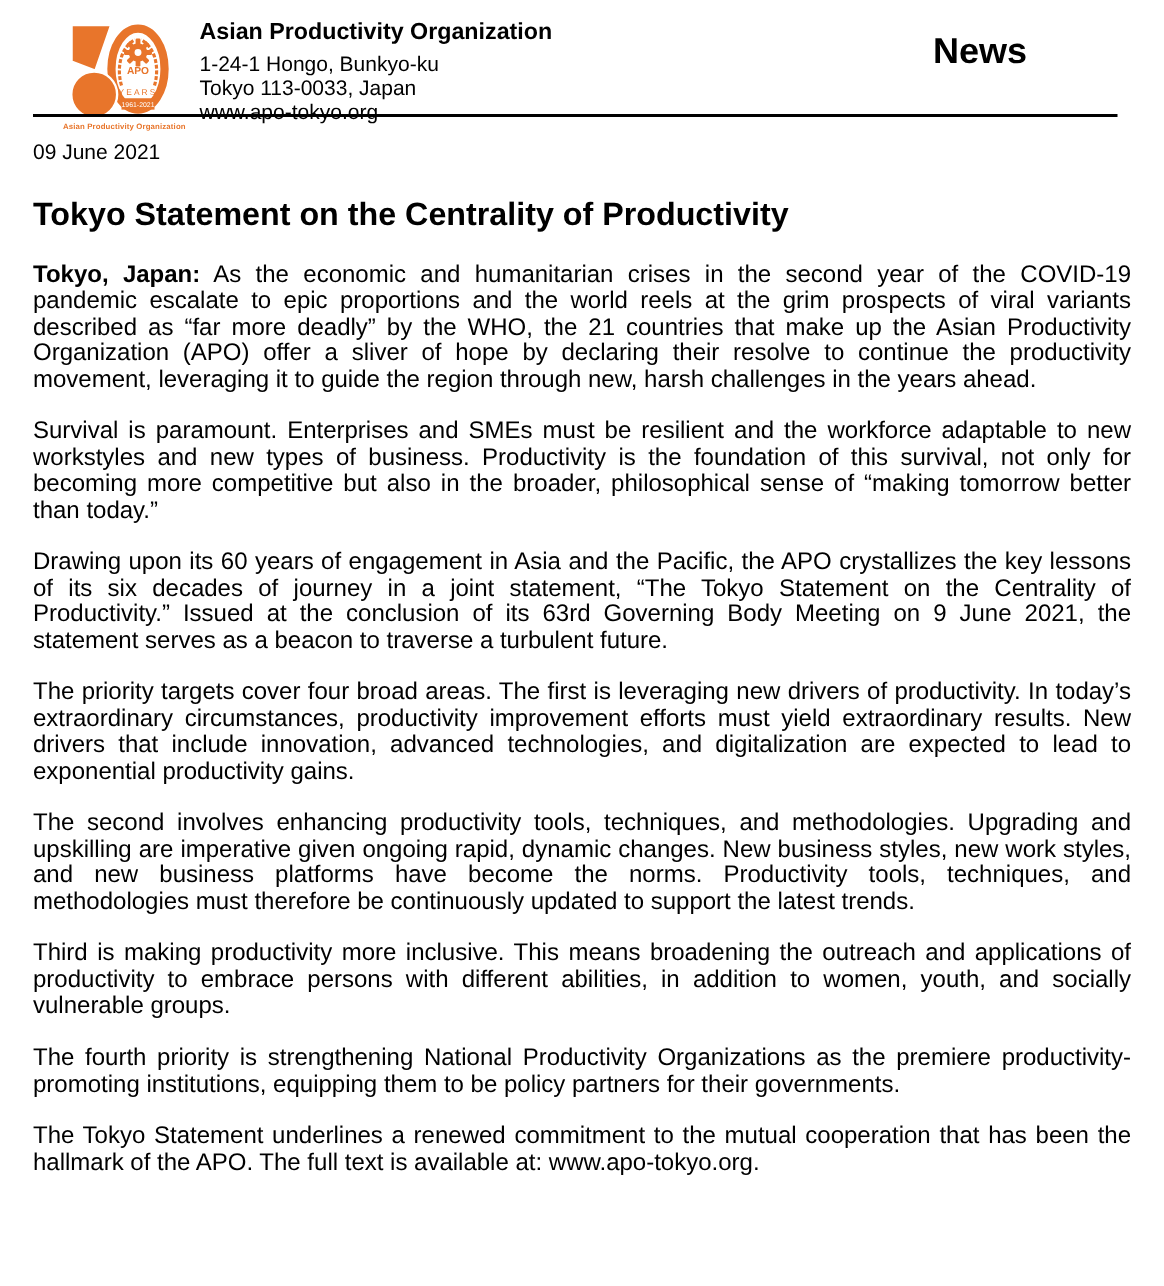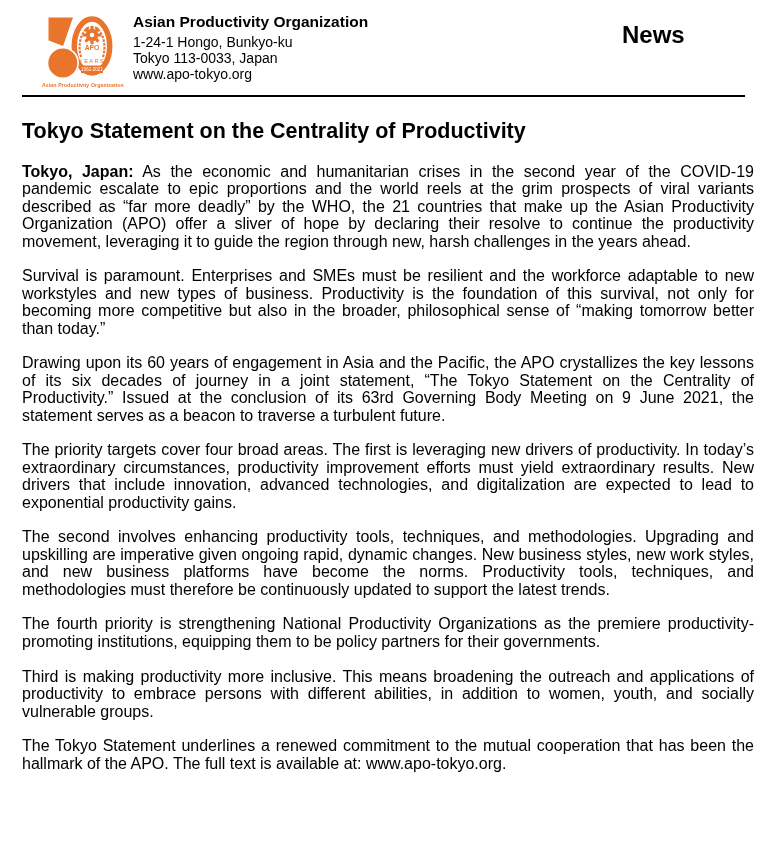--- a/index.html
+++ b/index.html
@@ -4,21 +4,21 @@
 <style>
   * { margin:0; padding:0; box-sizing:border-box; }
   html,body { background:#ffffff; }
   body {
     width:776px; height:857px; overflow:hidden;
     font-family:"Liberation Sans", sans-serif; color:#000;
   }
   .page { width:776px; height:857px; padding:0 22px; position:relative; background:#fff; }
 
   
-  .header { position:relative; height:97px; }
+  .header { position:relative; height:78px; }
   .logo-block { position:absolute; left:20px; top:16px; width:74px; }
   .logo-block svg { display:block; margin-left:5px; }
   .logo-caption {
     margin-top:2px; width:74px; text-align:center; white-space:nowrap;
     font-size:5.2px; font-weight:bold; letter-spacing:0.1px; color:#E8752B;
   }
   .org-info { position:absolute; left:111px; top:13px; }
   .org-name { font-size:15.5px; font-weight:bold; margin-bottom:3px; }
   .org-addr { font-size:14px; line-height:16px; }
   .news-release {
@@ -80,27 +80,28 @@
       <div class="org-addr">www.apo-tokyo.org</div>
     </div>
 
     <div class="news-release">
       <div>News</div>
     </div>
 
     <div class="rule"></div>
   </header>
 
+  <div class="date">09 June 2021</div>
 
   <h1 class="title">Tokyo Statement on the Centrality of Productivity</h1>
 
   <div class="body-text">
     <p><strong>Tokyo, Japan:</strong><span> As the economic and humanitarian crises in the second year of the COVID-19 pandemic escalate to epic proportions and the world reels at the grim prospects of viral variants described as “far more deadly” by the WHO, the 21 countries that make up the Asian Productivity Organization (APO) offer a sliver of hope by declaring their resolve to continue the productivity movement, leveraging it to guide the region through new, harsh challenges in the years ahead.</span></p>
     <p><span>Survival is paramount. Enterprises and SMEs must be resilient and the workforce adaptable to new workstyles and new types of business. Productivity is the foundation of this survival, not only for becoming more competitive but also in the broader, philosophical sense of “making tomorrow better than today.”</span></p>
     <p><span>Drawing upon its 60 years of engagement in Asia and the Pacific, the APO crystallizes the key lessons of its six decades of journey in a joint statement, “The Tokyo Statement on the Centrality of Productivity.” Issued at the conclusion of its 63rd Governing Body Meeting on 9 June 2021, the statement serves as a beacon to traverse a turbulent future.</span></p>
     <p><span>The priority targets cover four broad areas. The first is leveraging new drivers of productivity. In today’s extraordinary circumstances, productivity improvement efforts must yield extraordinary results. New drivers that include innovation, advanced technologies, and digitalization are expected to lead to exponential productivity gains.</span></p>
     <p><span>The second involves enhancing productivity tools, techniques, and methodologies. Upgrading and upskilling are imperative given ongoing rapid, dynamic changes. New business styles, new work styles, and new business platforms have become the norms. Productivity tools, techniques, and methodologies must therefore be continuously updated to support the latest trends.</span></p>
+    <p><span>Third is making productivity more inclusive. This means broadening the outreach and applications of productivity to embrace persons with different abilities, in addition to women, youth, and socially vulnerable groups.</span></p>
     <p><span>The fourth priority is strengthening National Productivity Organizations as the premiere productivity-promoting institutions, equipping them to be policy partners for their governments.</span></p>
-    <p><span>Third is making productivity more inclusive. This means broadening the outreach and applications of productivity to embrace persons with different abilities, in addition to women, youth, and socially vulnerable groups.</span></p>
     <p><span>The Tokyo Statement underlines a renewed commitment to the mutual cooperation that has been the hallmark of the APO. The full text is available at: www.apo-tokyo.org.</span></p>
   </div>
 
 </div>
 
 </body></html>

